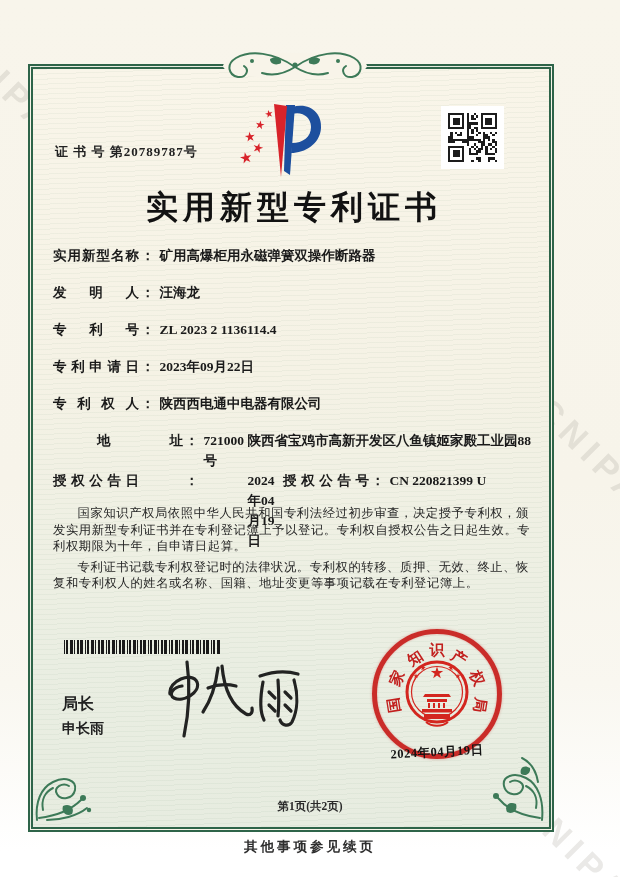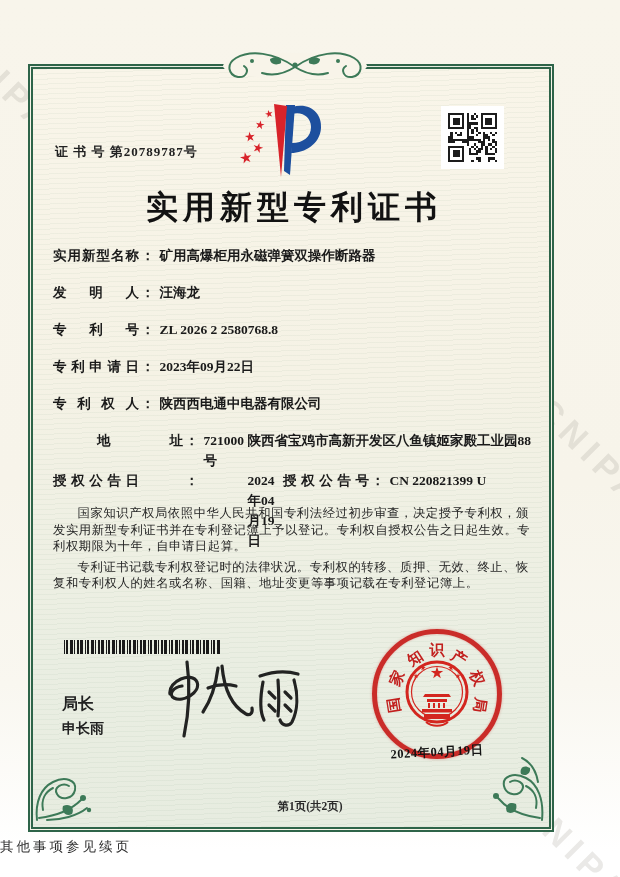--- a/index.html
+++ b/index.html
@@ -52,22 +52,22 @@
     border:5px solid rgba(199,27,25,0.92);box-shadow:0 0 3px rgba(199,27,25,0.35), inset 0 0 2px rgba(199,27,25,0.35);
     box-sizing:border-box;}
   .seal-char{position:absolute;width:18px;height:18px;text-align:center;line-height:18px;
     font-size:15px;font-weight:700;color:#c2201e;font-family:"Liberation Serif",serif;}
   .seal-emblem{position:absolute;left:27px;top:20px;width:66px;height:78px;}
   .seal-date{position:absolute;left:-6px;top:110px;width:132px;text-align:center;
     font-size:12.5px;font-weight:700;color:#141414;letter-spacing:0.5px;transform:rotate(-3deg);}
   
   .page-no{position:absolute;left:28px;top:799px;width:516px;text-align:center;
     font-size:11.5px;font-weight:700;color:#2a2a2a;margin-left:24px;}
-  .note{position:absolute;left:0;top:838px;width:620px;
-    font-size:13.5px;font-weight:400;letter-spacing:3px;color:#2e2e2e;}
+  .note{position:absolute;left:0;top:838px;width:620px;text-align:center;
+    font-size:13.5px;font-weight:700;letter-spacing:3px;color:#2e2e2e;}
   svg{display:block;}
 </style>
 </head>
 <body>
 
 <div class="canvas">
 
   <span class="wm" style="left:-34px;top:18px;">CNIPA</span>
   <span class="wm" style="left:346px;top:246px;">CNIPA</span>
   <span class="wm" style="left:556px;top:390px;">CNIPA</span>
@@ -288,21 +288,21 @@
       <span class="fvalue">矿用高爆柜用永磁弹簧双操作断路器</span>
     </div>
     <div class="frow">
       <span class="flabel">发明人</span>
         <span class="fcolon">：</span>
       <span class="fvalue">汪海龙</span>
     </div>
     <div class="frow">
       <span class="flabel">专利号</span>
         <span class="fcolon">：</span>
-      <span class="fvalue">ZL 2026 2 2580768.8</span>
+      <span class="fvalue">ZL 2023 2 1136114.4</span>
     </div>
     <div class="frow">
       <span class="flabel">专利申请日</span>
         <span class="fcolon">：</span>
       <span class="fvalue">2023年09月22日</span>
     </div>
     <div class="frow">
       <span class="flabel">专利权人</span>
         <span class="fcolon">：</span>
       <span class="fvalue">陕西西电通中电器有限公司</span>

